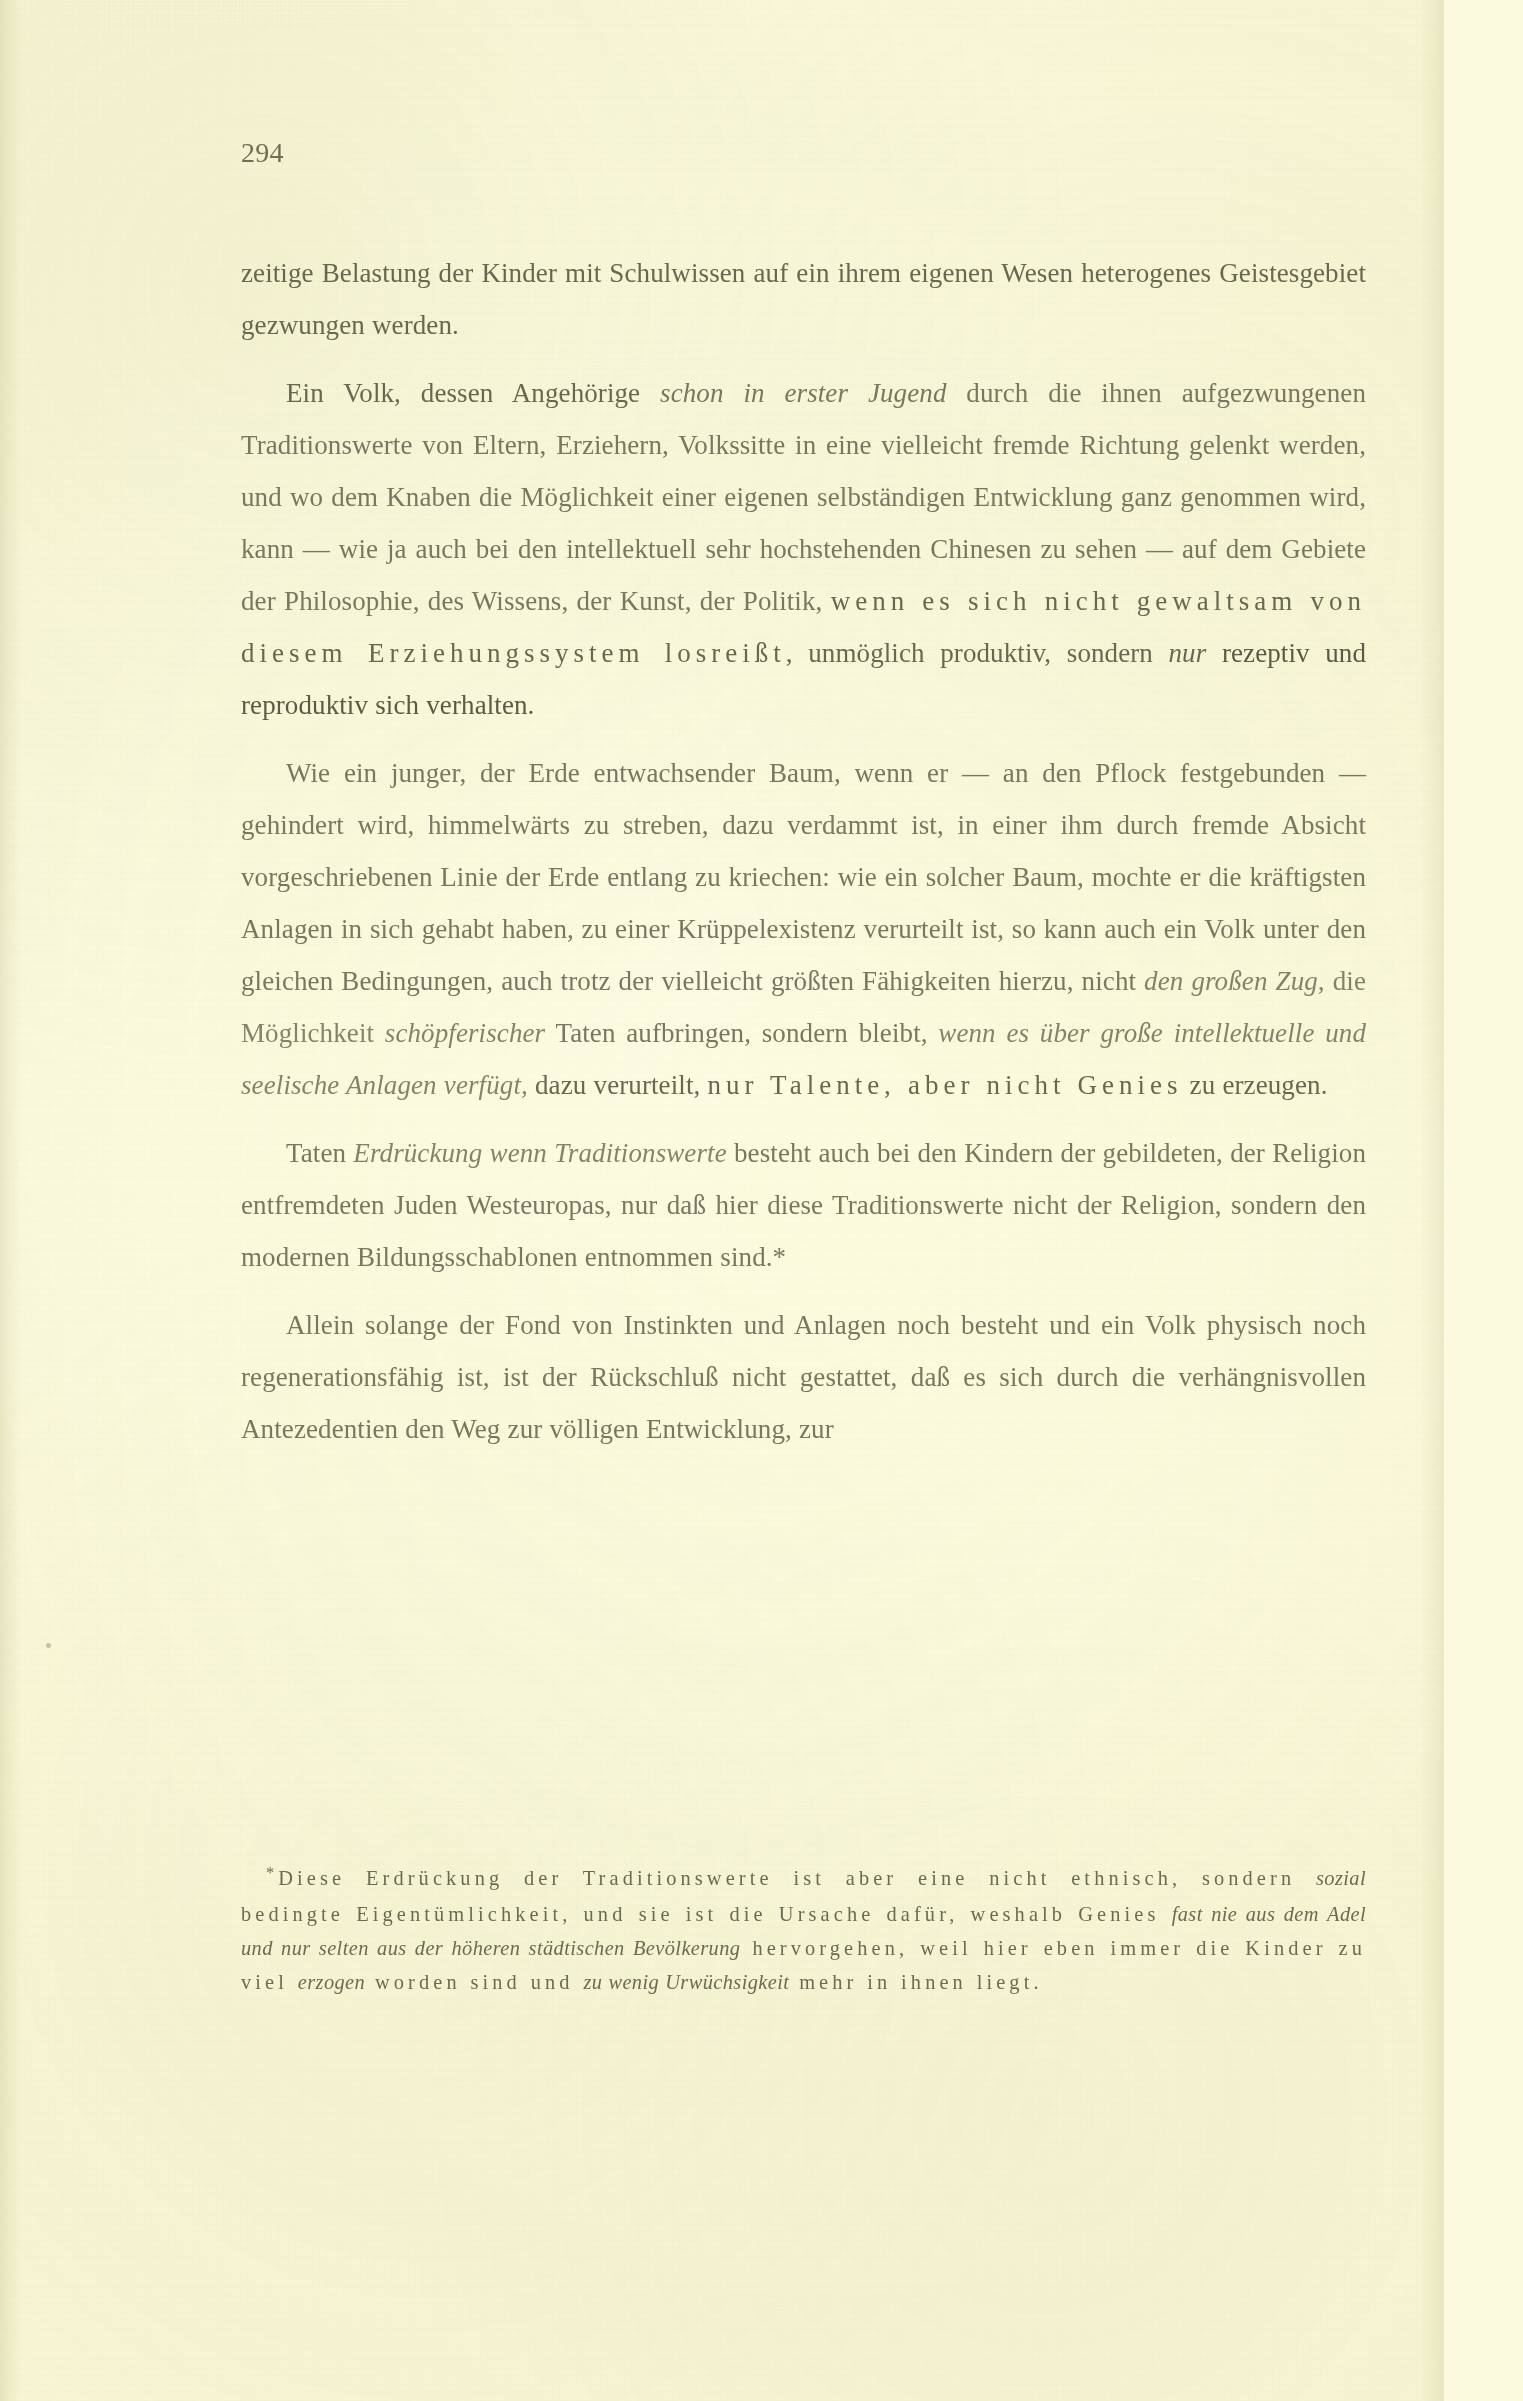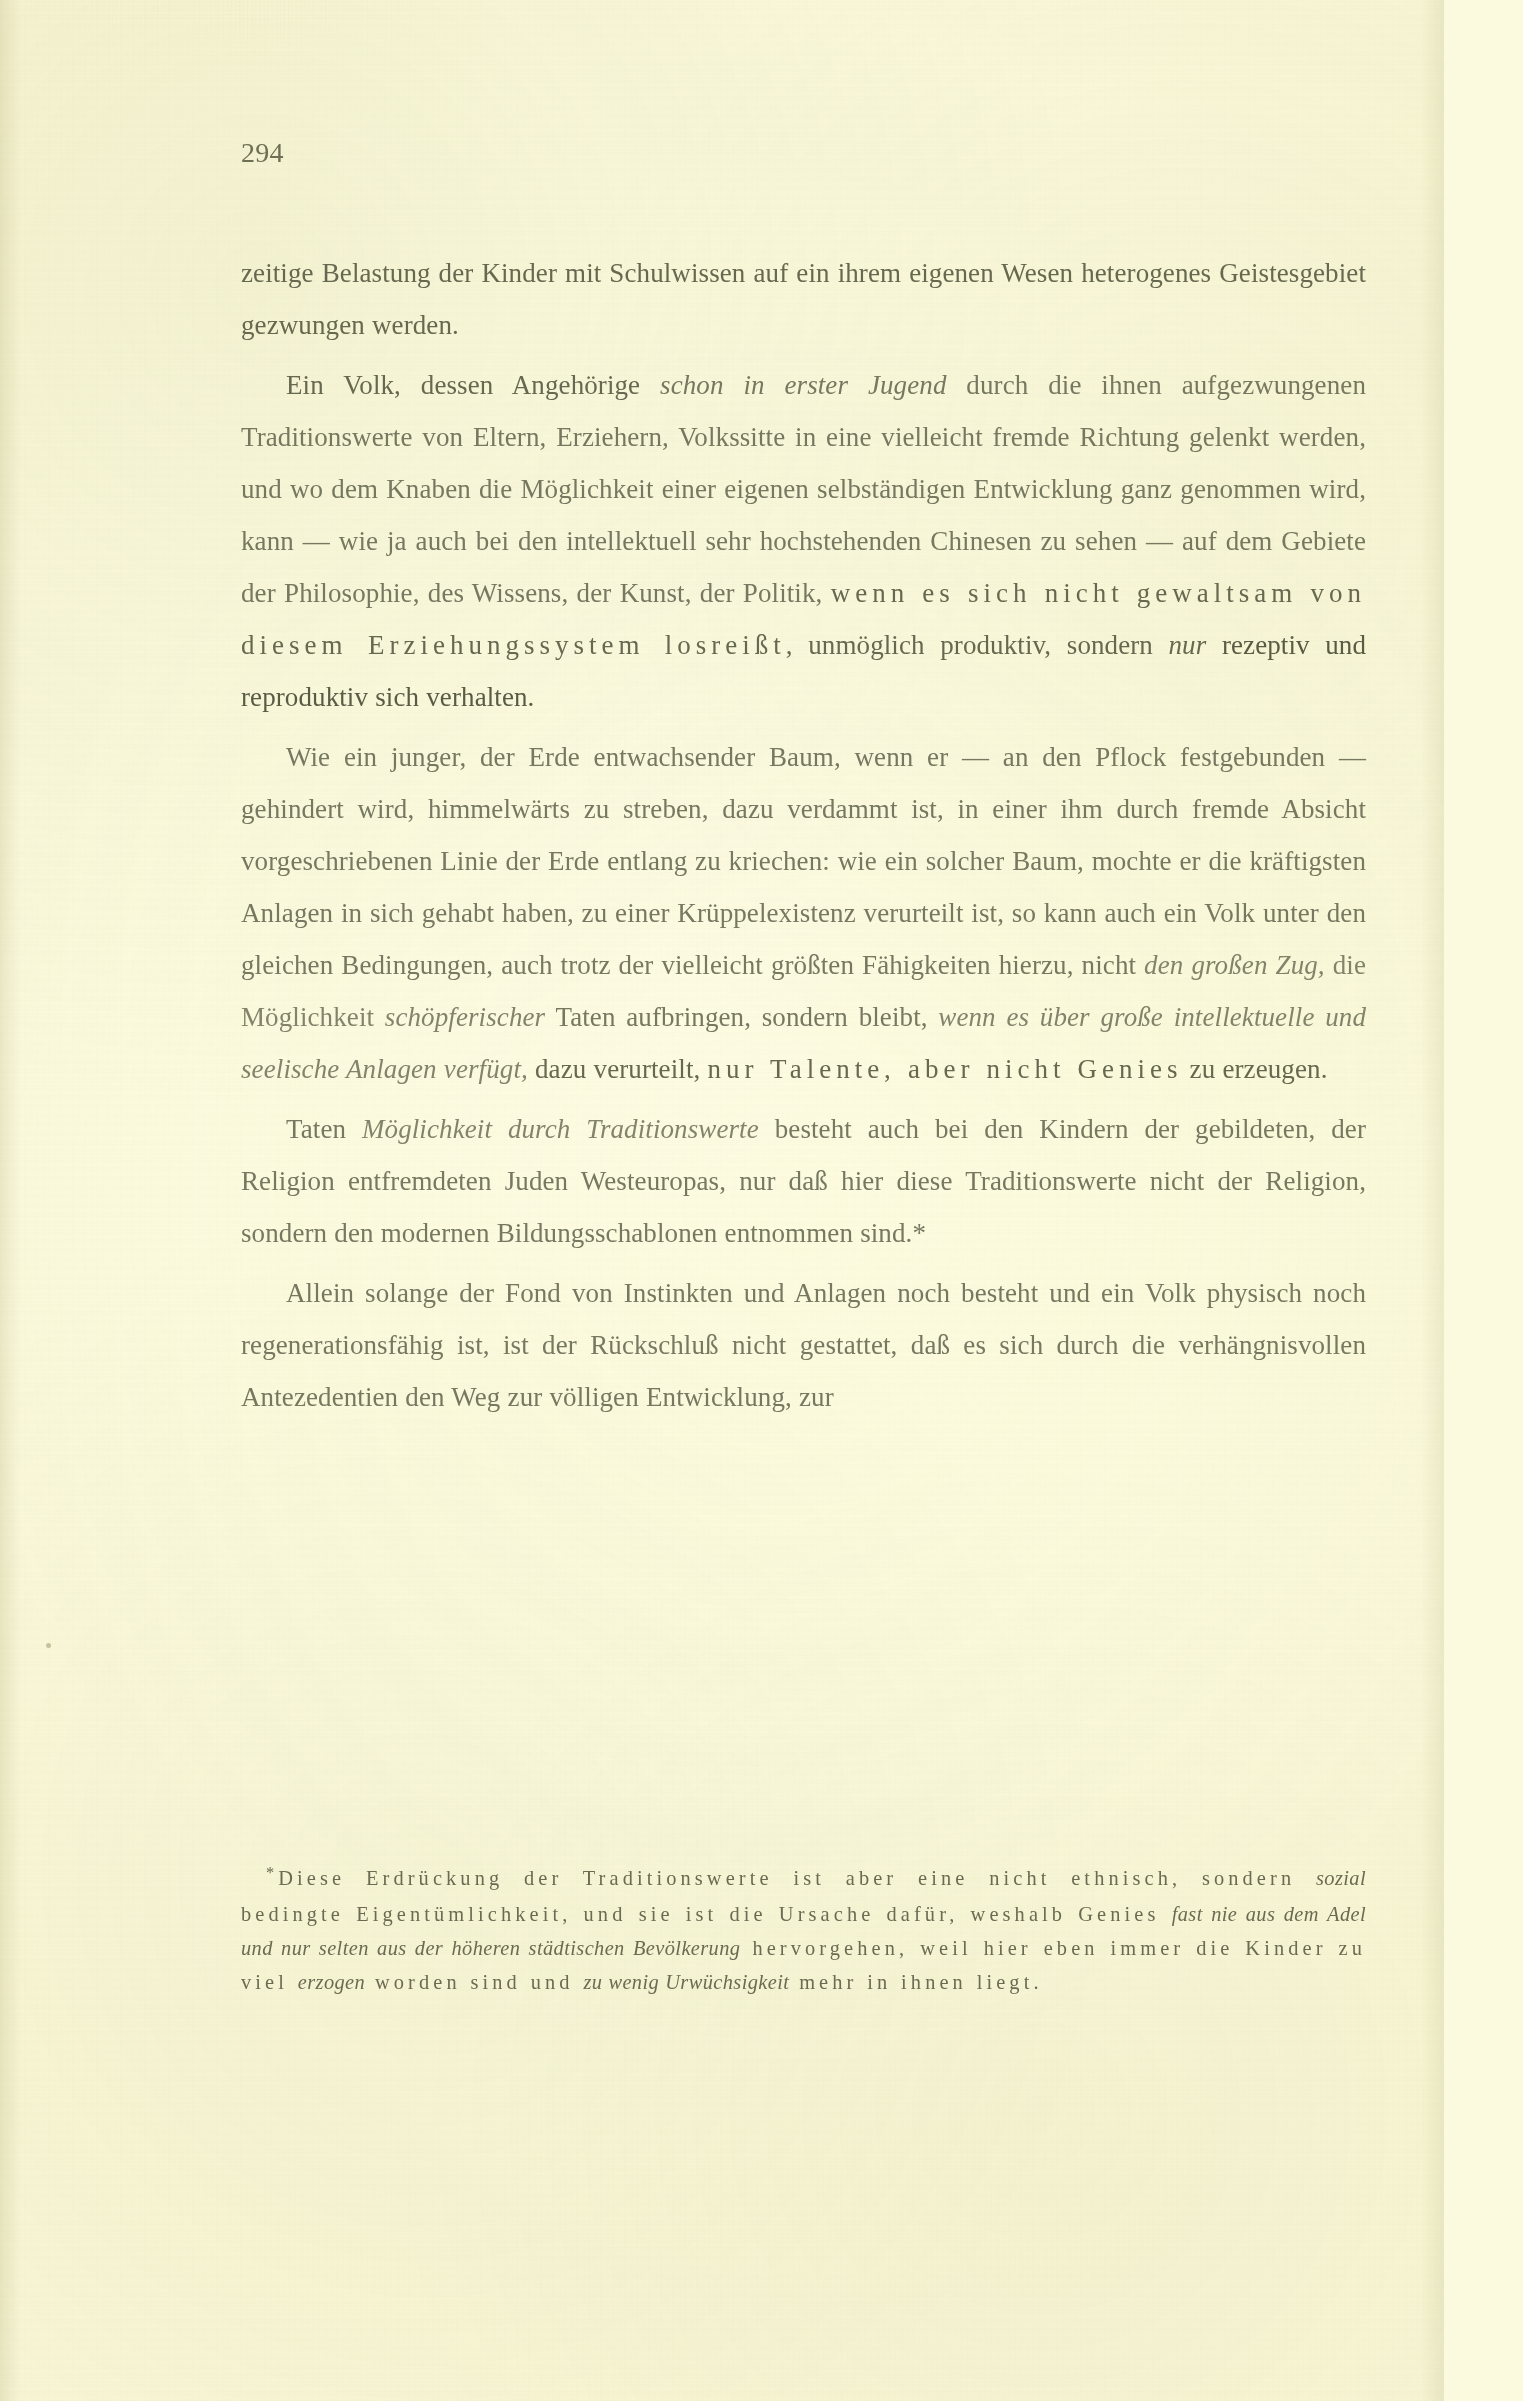--- a/index.html
+++ b/index.html
@@ -77,21 +77,21 @@
   .para {
     margin: 0;
     font-size: 27px;
     line-height: 52px;
     text-align: justify;
     text-align-last: left;
     color: #5e5f47;
     letter-spacing: 0.1px;
     word-spacing: 0.3px;
   }
-  .para + .para { margin-top: 8px; }
+  .para + .para { margin-top: 16px; }
   .indent::before {
     content: "";
     display: inline-block;
     width: 45px;
   }
 
   
   .f1 { color: #676850; }
   .f2 { color: #72735c; opacity: .96; }
   .f3 { color: #7a7b63; opacity: .93; }
@@ -171,21 +171,21 @@
   <div class="folio">294</div>
 
   <div class="textblock">
 
     <p class="para f1"><span>zeitige Belastung der Kinder mit Schulwissen auf ein ihrem eigenen Wesen heterogenes Geistesgebiet gezwungen werden.</span></p>
 
     <p class="para indent"><span class="f1">Ein Volk, dessen Angehörige </span><em class="f2">schon in erster Jugend</em><span class="f2"> durch die ihnen aufgezwungenen Traditionswerte von Eltern, Erziehern, Volkssitte in eine vielleicht fremde Richtung gelenkt werden, und wo dem Knaben die Möglichkeit einer eigenen selbständigen Entwicklung ganz genommen wird, kann — wie ja auch bei den intellektuell sehr hochstehenden Chinesen zu sehen — auf dem Gebiete der Philosophie, des Wissens, der Kunst, der Politik, </span><span class="sp f1">wenn es sich nicht gewaltsam von diesem Erziehungssystem losreißt</span><span class="f1">, unmöglich produktiv, sondern </span><em class="f1">nur</em><span class="f4"> rezeptiv und reproduktiv sich verhalten.</span></p>
 
     <p class="para indent"><span class="f2">Wie ein junger, der Erde entwachsender Baum, wenn er — an den Pflock festgebunden — gehindert wird, himmelwärts zu streben, dazu verdammt ist, in einer ihm durch fremde Absicht vorgeschriebenen Linie der Erde entlang zu kriechen: wie ein solcher Baum, mochte er die kräftigsten Anlagen in sich gehabt haben, zu einer Krüppelexistenz verurteilt ist, so kann auch ein Volk unter den gleichen Bedingungen, auch trotz der vielleicht größten Fähigkeiten hierzu, nicht </span><em class="f3">den großen Zug,</em><span class="f3"> die Möglichkeit </span><em class="f3">schöpferischer</em><span class="f2"> Taten aufbringen, sondern bleibt, </span><em class="f3">wenn es über große intellektuelle und seelische Anlagen verfügt,</em><span class="f1"> dazu verurteilt, </span><span class="sp f1">nur Talente, aber nicht Genies</span><span class="f1"> zu erzeugen.</span></p>
 
-    <p class="para indent"><span class="f2">Taten </span><em class="f3">Möglichkeit durch Traditionswerte</em><span class="f2"> besteht auch bei den Kindern der gebildeten, der Religion entfremdeten Juden Westeuropas, nur daß hier diese Traditionswerte nicht der Religion, sondern den modernen Bildungsschablonen entnommen sind.*</span></p>
+    <p class="para indent"><span class="f2">Taten </span><em class="f3">Erdrückung wenn Traditionswerte</em><span class="f2"> besteht auch bei den Kindern der gebildeten, der Religion entfremdeten Juden Westeuropas, nur daß hier diese Traditionswerte nicht der Religion, sondern den modernen Bildungsschablonen entnommen sind.*</span></p>
 
     <p class="para f2"><span class="indent"></span><span>Allein solange der Fond von Instinkten und Anlagen noch besteht und ein Volk physisch noch regenerationsfähig ist, ist der Rückschluß nicht gestattet, daß es sich durch die verhängnisvollen Antezedentien den Weg zur völligen Entwicklung, zur</span></p>
 
   </div>
 
   <div class="footnote"><span class="marker">*</span><span class="spf">Diese Erdrückung der Traditionswerte ist aber eine nicht ethnisch, sondern </span><em>sozial</em><span class="spf"> bedingte Eigentümlichkeit, und sie ist die Ursache dafür, weshalb Genies </span><em>fast nie aus dem Adel und nur selten aus der höheren städtischen Bevölkerung</em><span class="spf"> hervorgehen, weil hier eben immer die Kinder zu viel </span><em>erzogen</em><span class="spf"> worden sind und </span><em>zu wenig Urwüchsigkeit</em><span class="spf"> mehr in ihnen liegt.</span></div>
 
 </div>
 
 

